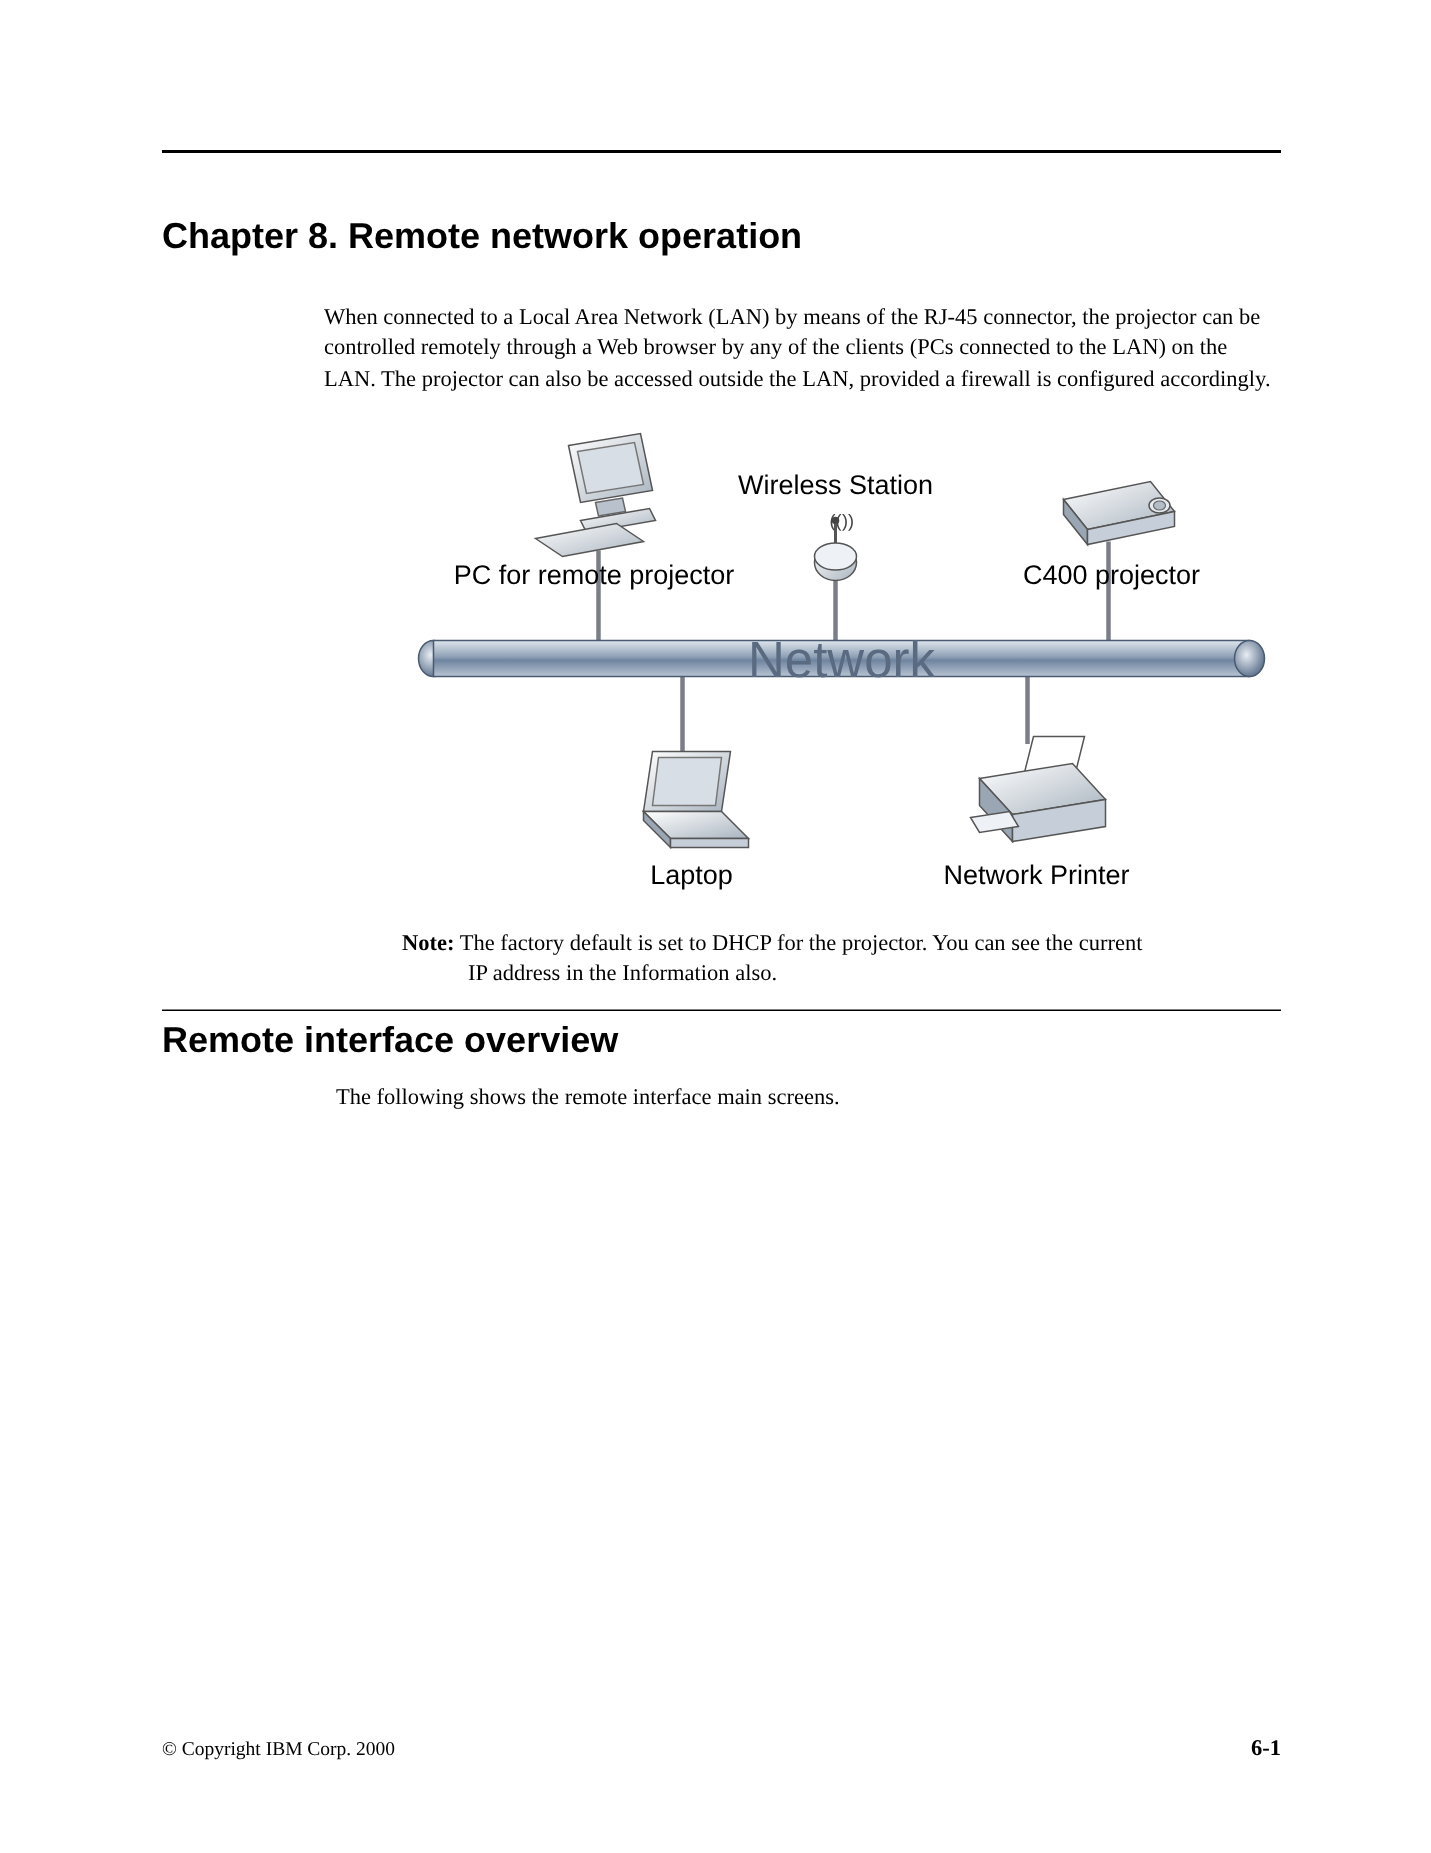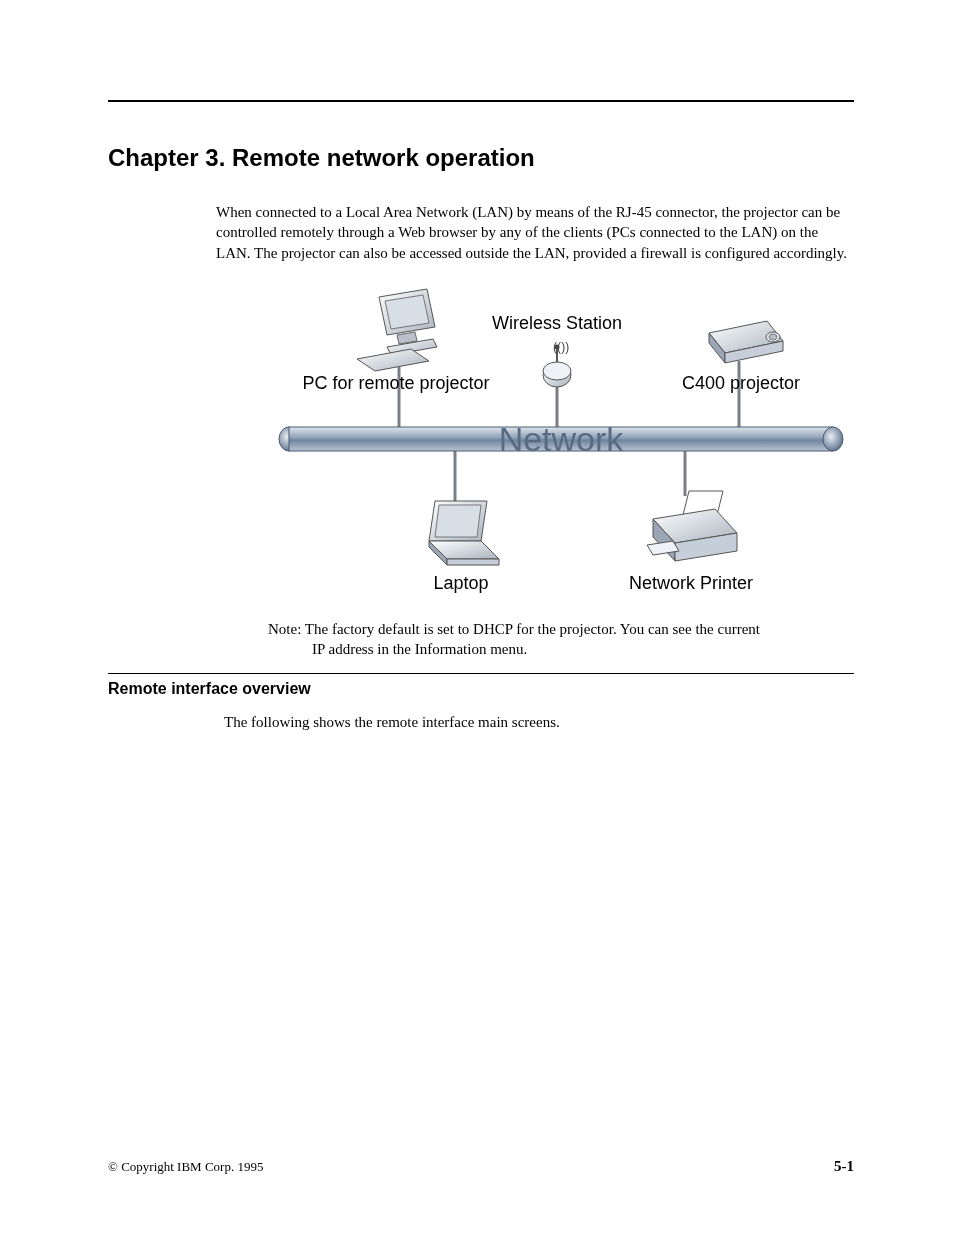--- a/index.html
+++ b/index.html
@@ -34,37 +34,37 @@
     text-align: center;
   }
   .diagram-wrap svg { display: block; margin: 0 auto; }
   .note-block {
     margin-left: 160px;
     font-size: 15px;
     line-height: 1.35;
     margin-bottom: 14px;
   }
   .note-label {
-    font-weight: normal;
+    font-weight: bold;
     display: inline;
   }
   .note-body {
     display: inline;
   }
   .note-cont {
     margin-left: 44px;
   }
   .section-rule {
     border-top: 1.5px solid #000;
     margin-bottom: 6px;
   }
   .section-heading {
     font-family: Arial, Helvetica, sans-serif;
     font-weight: bold;
-    font-size: 16px;
+    font-size: 24px;
     margin-bottom: 14px;
   }
   .section-para {
     margin-left: 116px;
     font-size: 15px;
     line-height: 1.35;
   }
   .footer {
     position: absolute;
     left: 108px;
@@ -75,21 +75,21 @@
     justify-content: space-between;
     align-items: baseline;
   }
   .page-num { font-weight: bold; font-size: 15px; }
 </style>
 </head>
 <body>
 
 <div class="top-rule"></div>
 
-<h1 class="chapter-title">Chapter 3. Remote network operation</h1>
+<h1 class="chapter-title">Chapter 8. Remote network operation</h1>
 
 <p class="intro-para">When connected to a Local Area Network (LAN) by means of the RJ-45 connector, the projector can be controlled remotely through a Web browser by any of the clients (PCs connected to the LAN) on the LAN. The projector can also be accessed outside the LAN, provided a firewall is configured accordingly.</p>
 
 <div class="diagram-wrap">
 <svg width="580" height="320" viewBox="0 0 580 320">
 
   <defs>
     <linearGradient id="barGrad" x1="0" y1="0" x2="0" y2="1">
       <stop offset="0%" stop-color="#dfe6ed"></stop>
       <stop offset="45%" stop-color="#8fa1b6"></stop>
@@ -168,23 +168,23 @@
 
     <polygon points="2,56 28,52 34,62 8,66" fill="#eef1f5" stroke="#555" stroke-width="1"></polygon>
   </g>
   <text x="420" y="308" text-anchor="middle" font-family="Arial" font-size="18" fill="#000">Network Printer</text>
 </svg>
 </div>
 
 <div class="note-block">
   <span class="note-label">Note:</span>
   <span class="note-body">The factory default is set to DHCP for the projector. You can see the current</span>
-  <div class="note-cont">IP address in the Information menu.</div>
+  <div class="note-cont">IP address in the Information also.</div>
 </div>
 
 <div class="section-rule"></div>
 <h2 class="section-heading">Remote interface overview</h2>
 <p class="section-para">The following shows the remote interface main screens.</p>
 
 <div class="footer">
-  <span>© Copyright IBM Corp. 1995</span>
-  <span class="page-num">5-1</span>
+  <span>© Copyright IBM Corp. 2000</span>
+  <span class="page-num">6-1</span>
 </div>
 
 </body></html>

